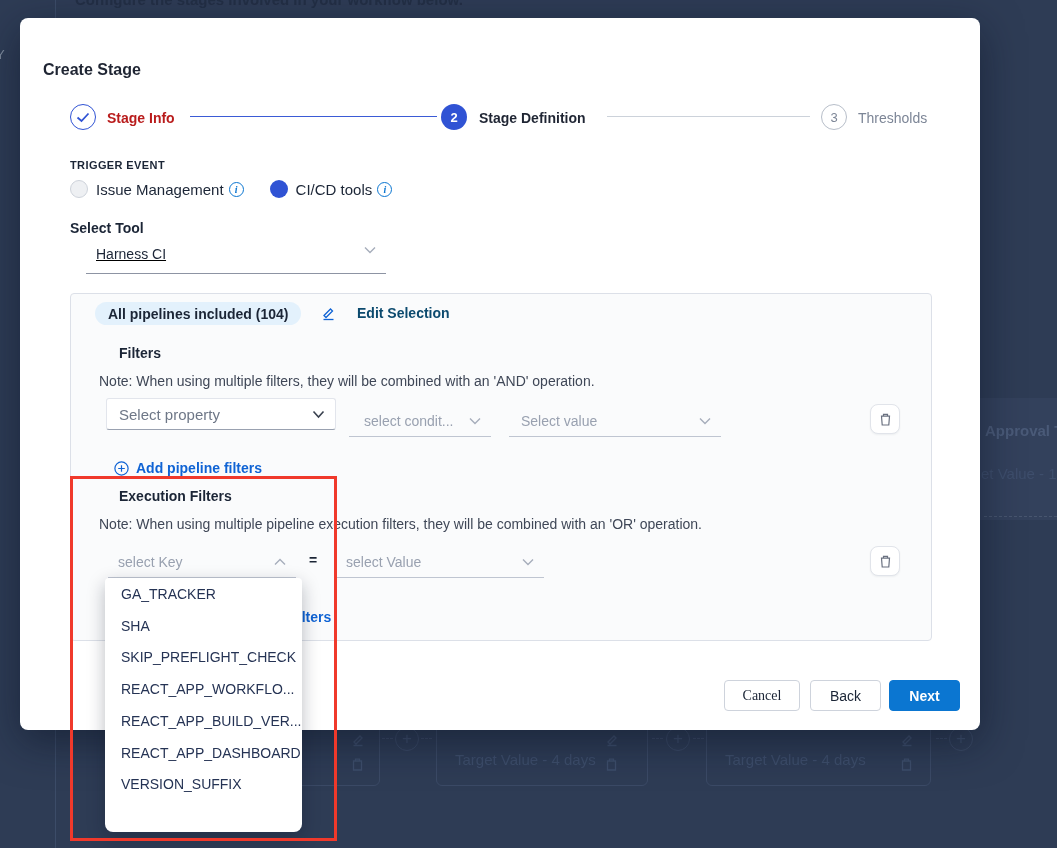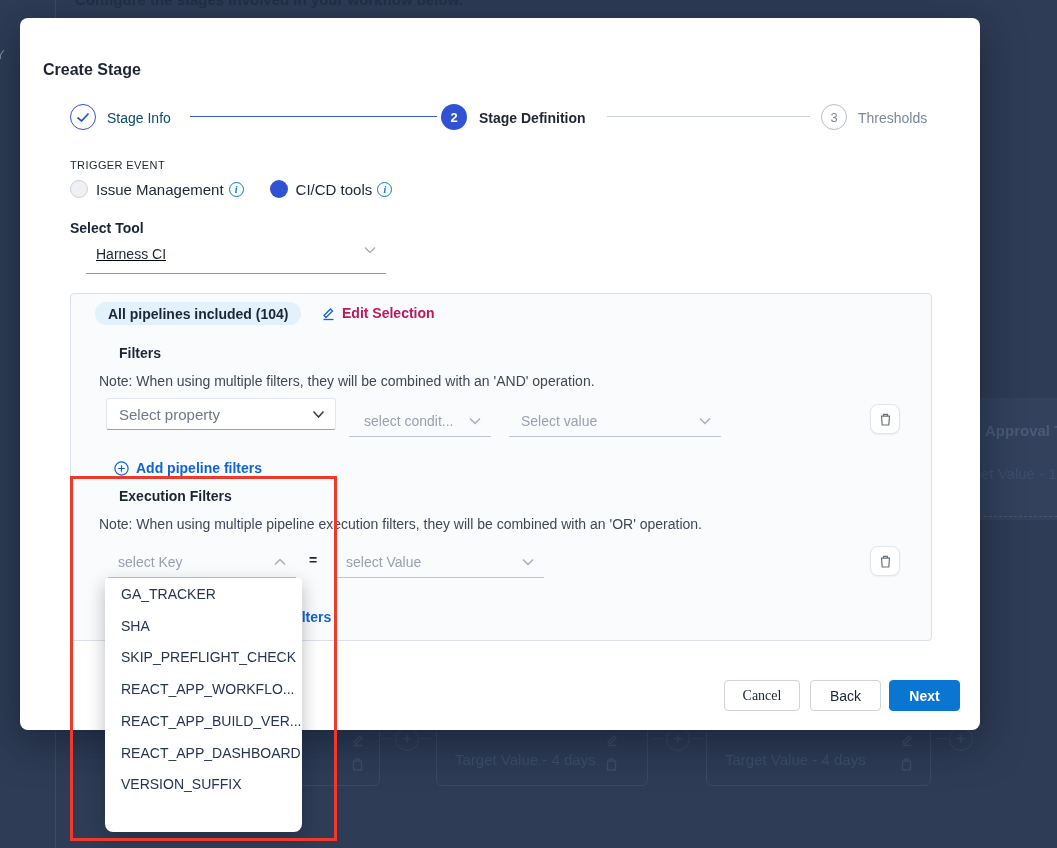--- a/index.html
+++ b/index.html
@@ -29,51 +29,51 @@
   .modal { position:absolute; left:20px; top:18px; width:960px; height:712px; background:#ffffff; border-radius:8px;
            box-shadow:0 12px 40px rgba(8,16,34,.5); }
   .modal-title { position:absolute; left:23px; top:43px; font-size:16px; font-weight:bold; color:#1f2533; }
 
   
   .step-circle { position:absolute; width:26px; height:26px; border-radius:50%; top:86px; display:flex; align-items:center; justify-content:center; }
   .step-done { left:50px; border:1.5px solid #3053d4; background:#fff; }
   .step-active { left:421px; background:#3053d4; color:#fff; font-size:13px; font-weight:bold; }
   .step-pending { left:801px; border:1px solid #b7bec9; color:#7c8596; font-size:13px; }
   .step-label { position:absolute; top:92px; font-size:14px; white-space:nowrap; }
-  .lbl-done { left:87px; color:#0c4a6e; font-weight:400; }
+  .lbl-done { left:87px; color:#b91c1c; font-weight:700; }
   .lbl-active { left:459px; color:#1f2533; font-weight:bold; }
   .lbl-pending { left:838px; color:#7c8596; }
   .step-line { position:absolute; top:98px; height:0; }
   .line-blue { left:170px; width:247px; border-top:1.5px solid #3b5bd6; }
   .line-gray { left:587px; width:203px; border-top:1px solid #ccd2da; }
 
   
-  .trigger-label { position:absolute; left:50px; top:141px; font-size:11px; font-weight:normal; letter-spacing:.4px; color:#1b2536; }
+  .trigger-label { position:absolute; left:50px; top:141px; font-size:11px; font-weight:bold; letter-spacing:.4px; color:#1b2536; }
   .radio-row { position:absolute; left:50px; top:161px; height:20px; display:flex; align-items:center; }
   .radio { width:18px; height:18px; border-radius:50%; }
   .radio-off { background:#eef0f3; border:1px solid #ced3db; }
   .radio-on { background:#3053d4; }
   .radio-label { font-size:15px; color:#1b2536; margin-left:8px; }
   .info-icon { width:15px; height:15px; border:1.4px solid #0b76d1; border-radius:50%; color:#0b76d1; font-size:10px;
                display:inline-flex; align-items:center; justify-content:center; margin-left:5px; font-family:"Liberation Serif",serif; font-style:italic; font-weight:bold;}
   .radio-gap { width:26px; }
 
   
   .tool-label { position:absolute; left:50px; top:202px; font-size:14px; font-weight:bold; color:#1b2536; }
   .tool-select { position:absolute; left:66px; top:228px; width:300px; height:28px; border-bottom:1px solid #8d94a3;
                  display:flex; align-items:flex-start;text-decoration:underline; }
   .tool-value { font-size:14px; color:#1b2536; margin-left:10px; flex:1; }
   .chev { margin-right:10px; }
 
   
   .panel { position:absolute; left:50px; top:275px; width:862px; height:348px; background:#fafbfc; border:1px solid #dce0e8; border-radius:4px; }
   .pill { position:absolute; left:24px; top:8px; height:23px; padding:0 13px; background:#e3f1fc; border-radius:12px;
           display:flex; align-items:center; font-size:14px; font-weight:bold; color:#1b2536; }
-  .edit-link { position:absolute; left:250px; top:11px; display:flex; align-items:center; gap:6px;
-               font-size:14px; font-weight:bold; color:#be185d; cursor:pointer; }
+  .edit-link { position:absolute; left:250px; top:11px; display:flex; align-items:center; gap:21px;
+               font-size:14px; font-weight:bold; color:#0c4a6e; cursor:pointer; }
   .sec-title { position:absolute; left:28px; font-size:14px; font-weight:bold; color:#1b2536;padding-left:20px; }
   .sec-note { position:absolute; left:28px; font-size:14px; color:#3f4757; white-space:nowrap; }
   .prop-box { position:absolute; left:35px; top:104px; width:230px; height:32px; background:#fff; border:1px solid #e2e5ec;
               border-bottom:1px solid #99a1b0; border-radius:3px; display:flex; align-items:center; }
   .prop-text { font-size:15px; color:#6e7787; margin-left:12px; flex:1; }
   .u-field { position:absolute; height:32px; border-bottom:1px solid #bfc5d1; display:flex; align-items:center; }
   .u-text { font-size:14px; color:#99a1b0; flex:1; white-space:nowrap; overflow:hidden; }
   .trash-btn { position:absolute; left:799px; width:30px; height:30px; background:#fff; border:1px solid #e1e4ea;
                border-radius:8px; display:flex; align-items:center; justify-content:center; cursor:pointer;
                box-shadow:0 1px 2px rgba(20,30,50,.06); }

